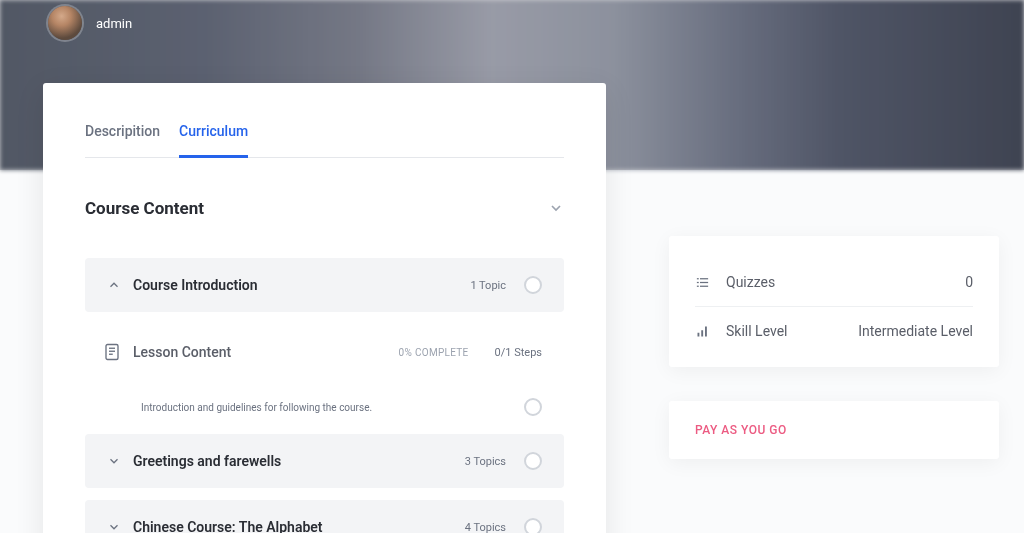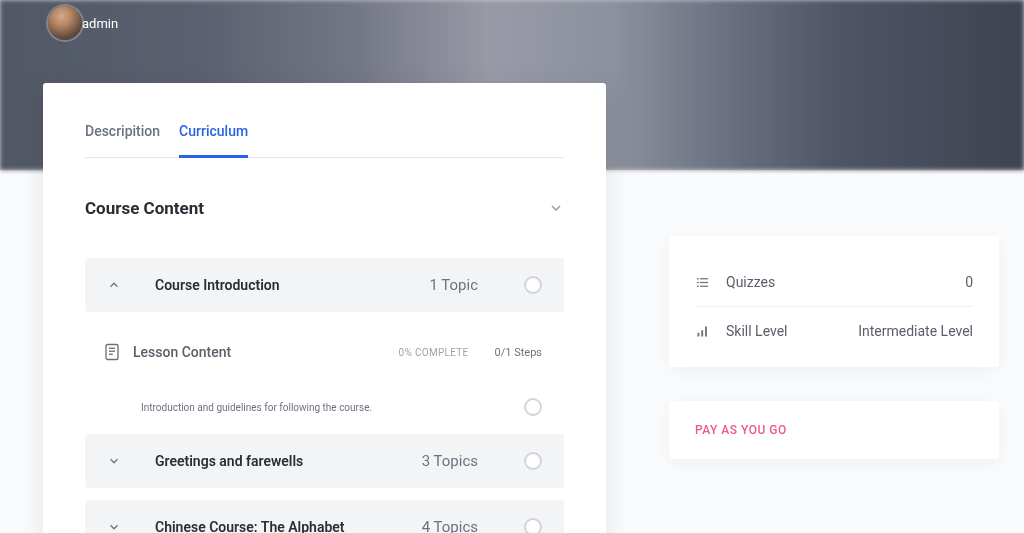--- a/index.html
+++ b/index.html
@@ -23,21 +23,21 @@
     .hero-overlay {
       position: absolute;
       top: 0; left: 0; right: 0;
       height: 170px;
       background: rgba(40,45,60,0.22);
       z-index: 1;
     }
     .author {
       position: absolute;
       top: 6px; left: 48px;
-      display: flex; align-items: center; 
+      display: flex; align-items: center; gap: 14px;
       z-index: 2;
     }
     .avatar {
       width: 34px; height: 34px;
       border-radius: 50%;
       background: radial-gradient(circle at 40% 30%, #d4a98a 0%, #b58565 30%, #5d4a3d 70%);
       box-shadow: 0 0 0 2px rgba(255,255,255,0.25);
     }
     .author-name {
       color: #fff;
@@ -84,39 +84,39 @@
     }
     .chev {
       width: 16px; height: 16px;
       stroke: #9ca3af;
       cursor: pointer;
     }
     .section {
       background: #f3f4f6;
       border-radius: 4px;
       padding: 18px 22px;
-      display: flex; align-items: center; gap: 34px;
+      display: flex; align-items: center; gap: 12px;
       margin-bottom: 12px;
     }
     .section-chev {
       width: 14px; height: 14px;
       stroke: #6b7280;
       stroke-width: 2.2;
       cursor: pointer;
     }
     .section-title {
       flex: 1;
       font-size: 14px;
       font-weight: 600;
       color: #2a2d34;
     }
     .section-meta {
-      font-size: 15px;
+      font-size: 11px;
       color: #6b7280;
-      margin-right: 12px;
+      margin-right: 6px;
     }
     .radio-circle {
       width: 18px; height: 18px;
       border: 2px solid #d1d5db;
       border-radius: 50%;
       background: #fff;
     }
     .lesson-header {
       display: flex; align-items: center; gap: 12px;
       padding: 18px 22px 18px 18px;

